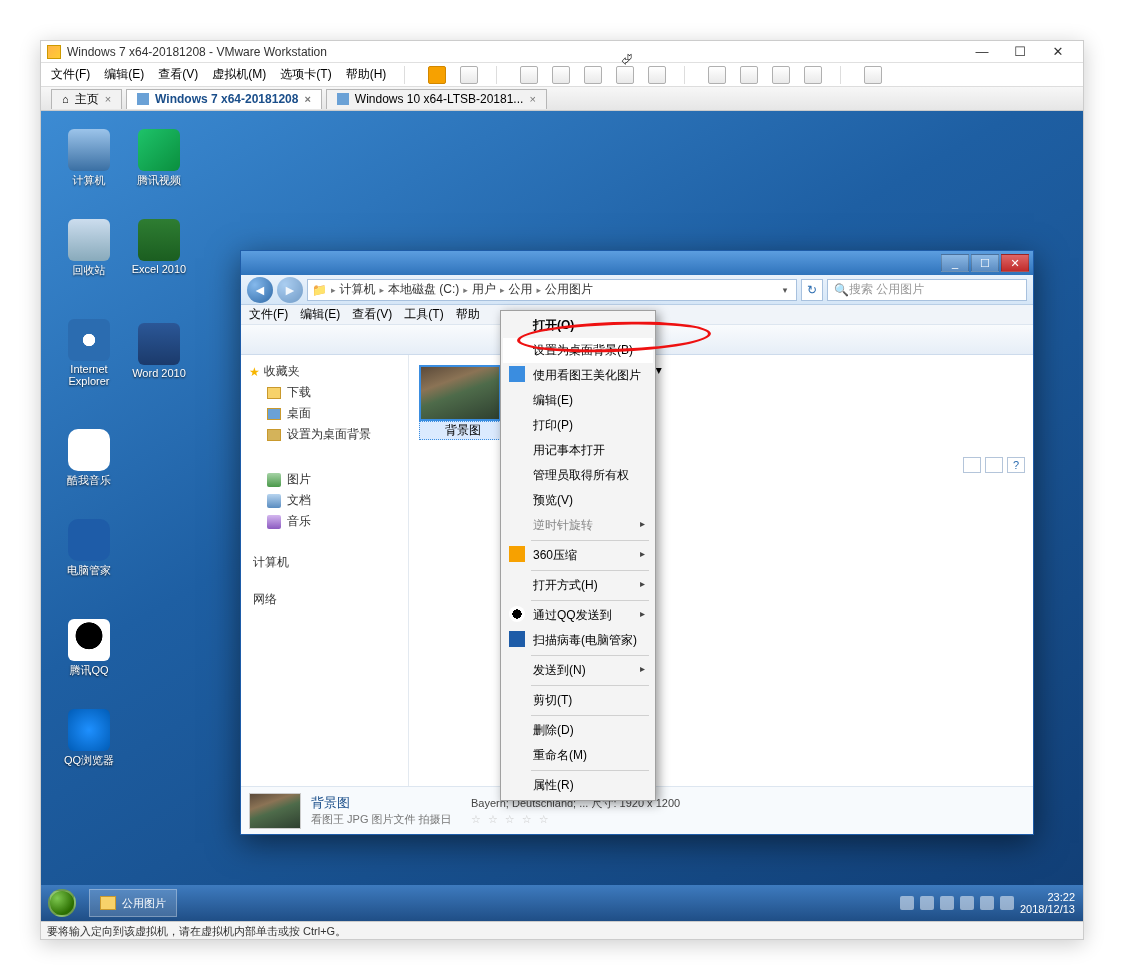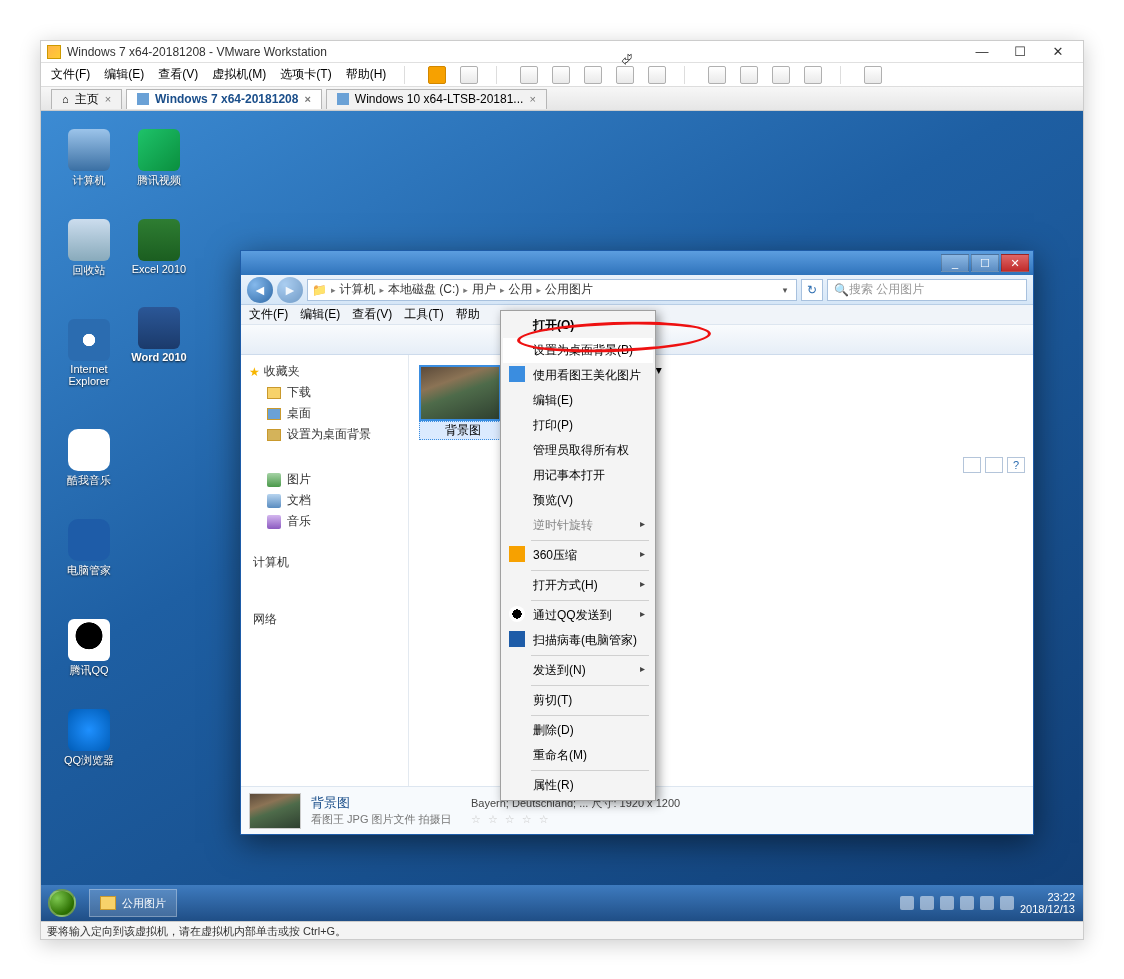--- a/index.html
+++ b/index.html
@@ -146,21 +146,21 @@
     <div class="desktop-icon" style="left:18px;top:18px;"><div class="glyph" style="background:linear-gradient(#9cc4ea,#3a6fa3)"></div><span>计算机</span></div>
     <div class="desktop-icon" style="left:18px;top:108px;"><div class="glyph" style="background:linear-gradient(#cde,#8ab)"></div><span>回收站</span></div>
     <div class="desktop-icon" style="left:18px;top:208px;"><div class="glyph" style="background:radial-gradient(circle,#fff 20%,#2b6cb0 22%)"></div><span>Internet Explorer</span></div>
     <div class="desktop-icon" style="left:18px;top:318px;"><div class="glyph" style="background:#fff;border-radius:10px;"></div><span>酷我音乐</span></div>
     <div class="desktop-icon" style="left:18px;top:408px;"><div class="glyph" style="background:#1e5ca8;border-radius:10px;"></div><span>电脑管家</span></div>
     <div class="desktop-icon" style="left:18px;top:508px;"><div class="glyph" style="background:radial-gradient(circle at 50% 40%,#000 40%,#fff 42%)"></div><span>腾讯QQ</span></div>
     <div class="desktop-icon" style="left:18px;top:598px;"><div class="glyph" style="background:radial-gradient(circle,#1e90ff,#005bb5)"></div><span>QQ浏览器</span></div>
 
     <div class="desktop-icon" style="left:88px;top:18px;"><div class="glyph" style="background:linear-gradient(135deg,#1ec36a,#0a8f3e)"></div><span>腾讯视频</span></div>
     <div class="desktop-icon" style="left:88px;top:108px;"><div class="glyph" style="background:linear-gradient(#2e7d32,#1b5e20);color:#fff;"></div><span>Excel 2010</span></div>
-    <div class="desktop-icon" style="left:88px;top:196px;font-weight:bold;"><div class="glyph" style="background:linear-gradient(#2b5797,#1b3a6b)"></div><span>Word 2010</span></div>
+    <div class="desktop-icon" style="left:88px;top:212px;"><div class="glyph" style="background:linear-gradient(#2b5797,#1b3a6b)"></div><span>Word 2010</span></div>
 
     <div class="explorer">
       <div class="exp-title">
         <span class="btn">_</span>
         <span class="btn">☐</span>
         <span class="btn close">✕</span>
       </div>
       <div class="exp-addr">
         <div class="nav-btn">◄</div>
         <div class="nav-btn" style="opacity:.6">►</div>
@@ -238,21 +238,21 @@
                 <span class="ic-lib" style="background:linear-gradient(#d4b7ef,#8c5ac0)"></span>
                 <span>音乐</span>
               </div>
           </div>
           <div class="np-group" style="margin-top:20px">
             <div class="np-header">
                 <span class="ic-comp"></span>
                 <span>计算机</span>
               </div>
           </div>
-          <div class="np-group" style="margin-top:36px">
+          <div class="np-group" style="margin-top:16px">
             <div class="np-header">
                 <span class="ic-net"></span>
                 <span>网络</span>
               </div>
           </div>
         </div>
         <div class="content-area">
           <div class="thumb">
             <div class="img sel"></div>
             <div style="background:#dbeafe;border:1px dotted #3a8de0;">背景图</div>
@@ -271,22 +271,22 @@
         </div>
       </div>
     </div>
 
     <div class="ctx-menu">
       <div class="ctx-row bold"><span>打开(O)</span></div>
       <div class="ctx-row highlight"><span>设置为桌面背景(B)</span></div>
       <div class="ctx-row"><span class="ic" style="background:#3a8de0"></span><span>使用看图王美化图片</span></div>
       <div class="ctx-row"><span>编辑(E)</span></div>
       <div class="ctx-row"><span>打印(P)</span></div>
+      <div class="ctx-row"><span>用记事本打开</span></div>
       <div class="ctx-row"><span>管理员取得所有权</span></div>
-      <div class="ctx-row"><span>用记事本打开</span></div>
       <div class="ctx-row"><span>预览(V)</span></div>
       <div class="ctx-row" style="color:#888"><span>逆时针旋转</span><span class="sub">▸</span></div>
       <div class="ctx-sep"></div>
       <div class="ctx-row"><span class="ic" style="background:#f7a100"></span><span>360压缩</span><span class="sub">▸</span></div>
       <div class="ctx-sep"></div>
       <div class="ctx-row"><span>打开方式(H)</span><span class="sub">▸</span></div>
       <div class="ctx-sep"></div>
       <div class="ctx-row"><span class="ic" style="background:radial-gradient(circle,#000 40%,#fff 42%);border-radius:50%"></span><span>通过QQ发送到</span><span class="sub">▸</span></div>
       <div class="ctx-row"><span class="ic" style="background:#1e5ca8"></span><span>扫描病毒(电脑管家)</span></div>
       <div class="ctx-sep"></div>

